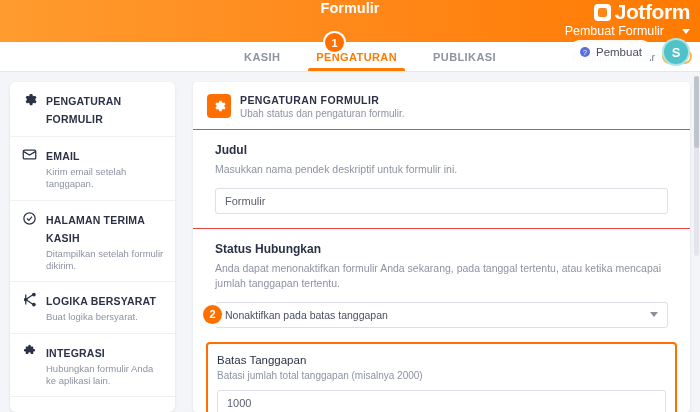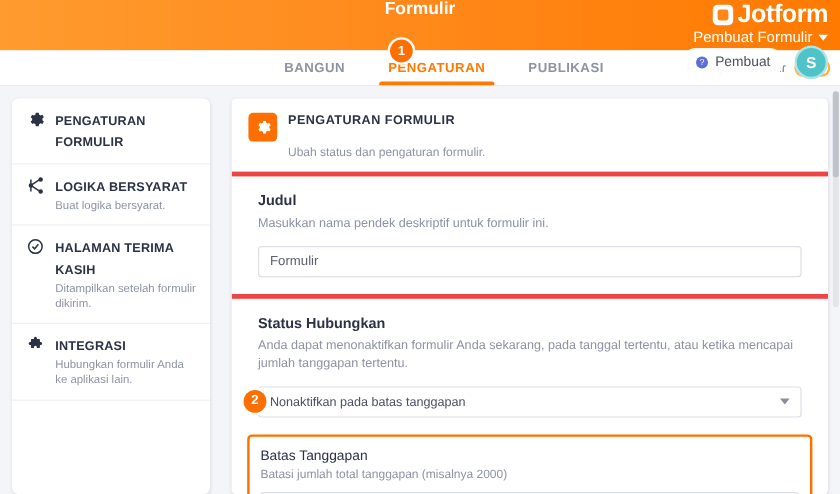--- a/index.html
+++ b/index.html
@@ -32,21 +32,21 @@
     background: #fff; margin-right: 4px;
     position: relative;
   }
   .logo-mark::after {
     content: ""; position: absolute;
     left: 4px; top: 4px; width: 9px; height: 9px;
     border-radius: 2px; background: #ff8718;
   }
   .form-builder-menu {
     margin-left: 4px; color: #fff; font-size: 12.5px;
-    display: flex; align-items: center; gap: 5px;
+    display: flex; align-items: center; gap: 18px;
     cursor: pointer;
   }
   .caret-down {
     width: 0; height: 0;
     border-left: 4px solid transparent;
     border-right: 4px solid transparent;
     border-top: 5px solid #fff;
     display: inline-block;
   }
   .doc-title {
@@ -186,24 +186,24 @@
   .panel-icon {
     width: 24px; height: 24px; border-radius: 4px;
     background: #ff6f00; color: #fff;
     display: flex; align-items: center; justify-content: center;
     flex: 0 0 24px;
   }
   .panel-title {
     font-size: 10.5px; font-weight: bold; color: #2b3245;
     letter-spacing: 0.4px; text-transform: uppercase;
   }
-  .panel-sub { font-size: 10px; color: #8d93a1; margin-top: 16px; }
+  .panel-sub { font-size: 10px; color: #8d93a1; margin-top: 2px; }
 
   .section {
-    border-top: 4px solid #ef4444;
+    border-top: 1px solid #ef4444;
     padding: 13px 22px 14px 22px;
   }
   .sec-title {
     font-size: 12px; font-weight: bold; color: #2b3245;
   }
   .sec-desc {
     font-size: 10.5px; color: #8d93a1; margin-top: 5px; line-height: 1.45;
   }
   .text-input {
     margin-top: 11px;
@@ -286,21 +286,21 @@
           </svg>
       </span>
       <span>Pembuat</span>
     </div>
     <div class="avatar">S</div>
   </div>
 </div>
 
 <div class="navbar">
   <div class="nav-tabs">
-    <div class="nav-tab">BANGUN</div>
+    <div class="nav-tab">KASIH</div>
     <div class="nav-tab active">PENGATURAN</div>
     <div class="nav-tab">PUBLIKASI</div>
   </div>
   <div class="preview-wrap">
     <span class="preview-label">Pratinjau Formulir</span>
     <span class="toggle"></span>
   </div>
 </div>
 
 <div class="badge-num badge-1">1</div>
@@ -314,46 +314,58 @@
         <span class="side-ic">
           <svg width="15" height="15" viewBox="0 0 24 24" fill="#2b3245">
               <path d="M12 8a4 4 0 100 8 4 4 0 000-8zm9.4 4a7.4 7.4 0 00-.1-1.2l2-1.6-2-3.4-2.4 1a7.6 7.6 0 00-2-1.2L16.5 3h-4l-.4 2.6c-.7.3-1.4.7-2 1.2l-2.4-1-2 3.4 2 1.6a7.4 7.4 0 000 2.4l-2 1.6 2 3.4 2.4-1c.6.5 1.3.9 2 1.2l.4 2.6h4l.4-2.6c.7-.3 1.4-.7 2-1.2l2.4 1 2-3.4-2-1.6c.1-.4.1-.8.1-1.2z"></path>
             </svg>
         </span>
         <span class="side-txt">
           <span class="side-title">PENGATURAN FORMULIR</span>
         </span>
       </div>
 
+      <div class="side-item">
+        <span class="side-ic">
+          <svg width="15" height="15" viewBox="0 0 24 24" fill="none" stroke="#2b3245" stroke-width="2">
+              <rect x="2" y="5" width="20" height="14" rx="2"></rect>
+              <path d="M2 7l10 6 10-6"></path>
+            </svg>
+        </span>
+        <span class="side-txt">
+          <span class="side-title">EMAIL</span>
+          <span class="side-sub" style="display:block">Kirim email setelah tanggapan.</span>
+        </span>
+      </div>
+
+      <div class="side-item">
+        <span class="side-ic">
+          <svg width="15" height="15" viewBox="0 0 24 24" fill="none" stroke="#2b3245" stroke-width="2">
+              <circle cx="12" cy="12" r="9"></circle>
+              <path d="M8 12l3 3 5-6"></path>
+            </svg>
+        </span>
+        <span class="side-txt">
+          <span class="side-title">HALAMAN TERIMA KASIH</span>
+          <span class="side-sub" style="display:block">Ditampilkan setelah formulir dikirim.</span>
+        </span>
+      </div>
 
       <div class="side-item">
         <span class="side-ic">
           <svg width="15" height="15" viewBox="0 0 24 24" fill="none" stroke="#2b3245" stroke-width="2">
               <path d="M6 4v6M6 14v6M18 4l-12 8M18 20L6 12"></path>
               <circle cx="6" cy="12" r="2" fill="#2b3245"></circle>
               <circle cx="19" cy="4" r="2" fill="#2b3245"></circle>
               <circle cx="19" cy="20" r="2" fill="#2b3245"></circle>
             </svg>
         </span>
         <span class="side-txt">
           <span class="side-title">LOGIKA BERSYARAT</span>
           <span class="side-sub" style="display:block">Buat logika bersyarat.</span>
-        </span>
-      </div>
-
-      <div class="side-item">
-        <span class="side-ic">
-          <svg width="15" height="15" viewBox="0 0 24 24" fill="none" stroke="#2b3245" stroke-width="2">
-              <circle cx="12" cy="12" r="9"></circle>
-              <path d="M8 12l3 3 5-6"></path>
-            </svg>
-        </span>
-        <span class="side-txt">
-          <span class="side-title">HALAMAN TERIMA KASIH</span>
-          <span class="side-sub" style="display:block">Ditampilkan setelah formulir dikirim.</span>
         </span>
       </div>
 
       <div class="side-item">
         <span class="side-ic">
           <svg width="15" height="15" viewBox="0 0 24 24" fill="#2b3245">
               <path d="M10 3a2 2 0 014 0v1h3a1 1 0 011 1v3h1a2 2 0 010 4h-1v3a1 1 0 01-1 1h-3v-1a2 2 0 00-4 0v1H7a1 1 0 01-1-1v-3H5a2 2 0 010-4h1V5a1 1 0 011-1h3V3z"></path>
             </svg>
         </span>
         <span class="side-txt">

